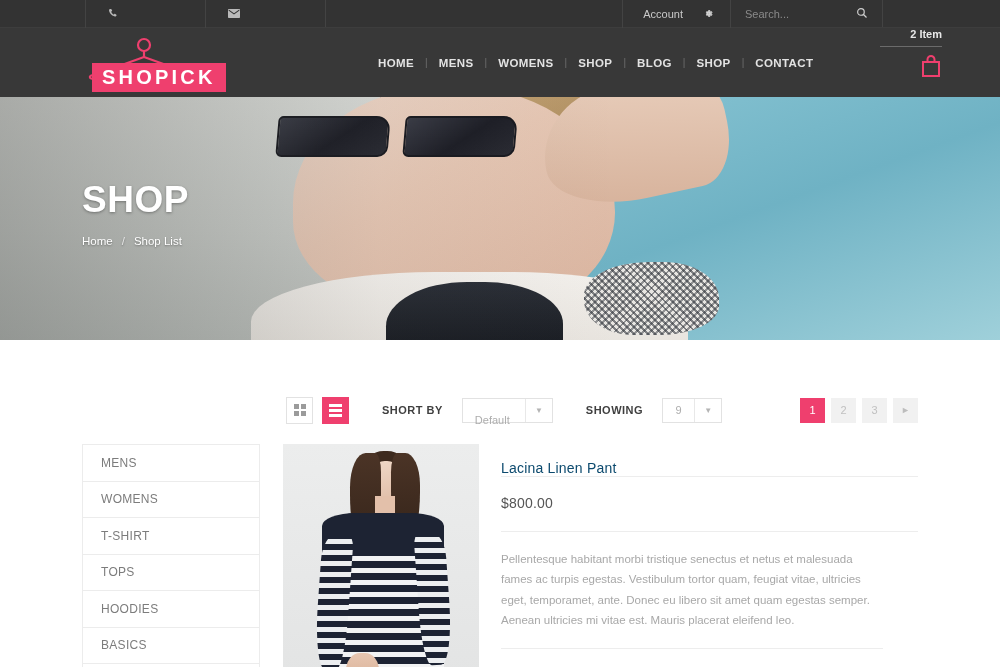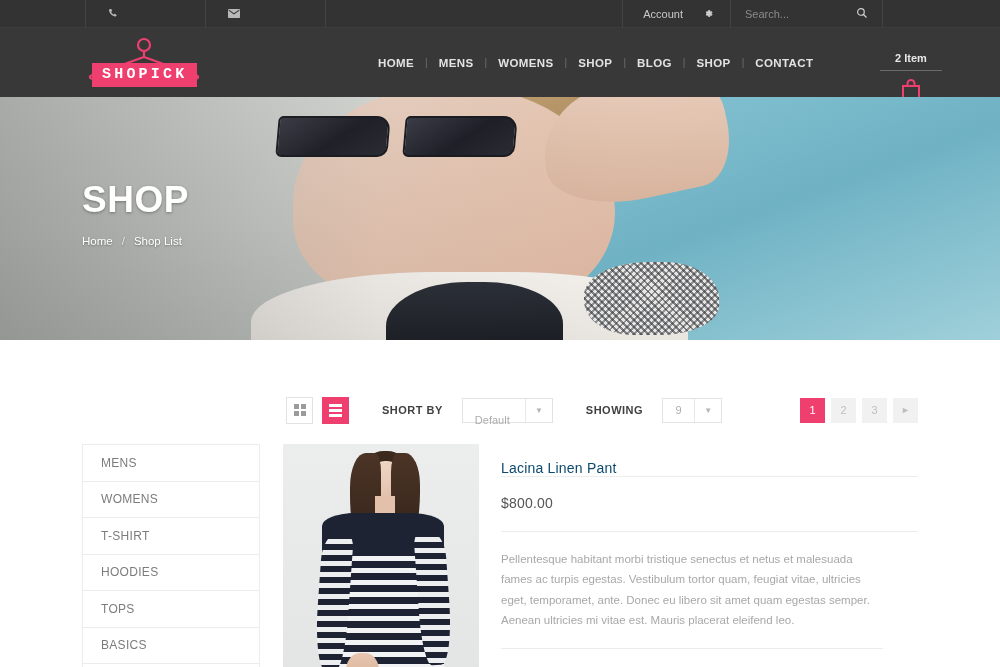--- a/index.html
+++ b/index.html
@@ -49,35 +49,35 @@
     display: flex; align-items: center;
     position: relative;
   }
   .logo-wrap { margin-left: 82px; width: 150px; position: relative; height: 55px; }
   .logo-svg { position: absolute; left: 0; top: 2px; }
   .logo-plate {
     position: absolute; left: 10px; top: 28px;
     background: #ef3f6e; padding: 4px 10px 5px 10px;
   }
   .logo-text {
-    color: #ffffff; font-size: 15px; font-weight: bold;
-    letter-spacing: 3.2px; line-height: 1; font-family: Liberation Mono, monospace;
+    color: #ffffff; font-size: 20px; font-weight: bold;
+    letter-spacing: 3.2px; line-height: 1;
   }
 
   .nav { display: flex; align-items: center; margin-left: 135px; gap: 0; }
   .nav a {
     color: #e3e3e3; font-size: 11.5px; font-weight: bold;
     text-decoration: none; letter-spacing: 0.4px;
     padding: 0 11px;
   }
   .nav .sep { color: #6e6e6e; font-size: 10px; }
 
   .cart {
-    position: absolute; right: 58px; top: 24px;
-    width: 62px; text-align: center;
+    position: absolute; right: 58px; top: 0;
+    width: 62px; text-align: right;
   }
   .cart-count {
     color: #e8e8e8; font-size: 11px; font-weight: bold;
     padding-bottom: 6px; border-bottom: 1px solid #6b6b6b;
   }
   .cart-bag { margin-top: 7px; }
 
   
   .hero {
     height: 243px; position: relative; overflow: hidden;
@@ -448,22 +448,22 @@
     </div>
   </div>
 
   <div class="content">
 
     <aside class="sidebar">
       <div class="cat-list">
         <div class="cat-item">MENS</div>
         <div class="cat-item">WOMENS</div>
         <div class="cat-item">T-SHIRT</div>
+        <div class="cat-item">TOPS</div>
         <div class="cat-item">HOODIES</div>
-        <div class="cat-item">TOPS</div>
         <div class="cat-item">BASICS</div>
         <div class="cat-item">ACCESSORIES</div>
       </div>
     </aside>
 
     <div class="product">
       <div class="prod-img">
         <div class="pm-bg"></div>
         <div class="pm-hair-top"></div>
         <div class="pm-head"></div>

